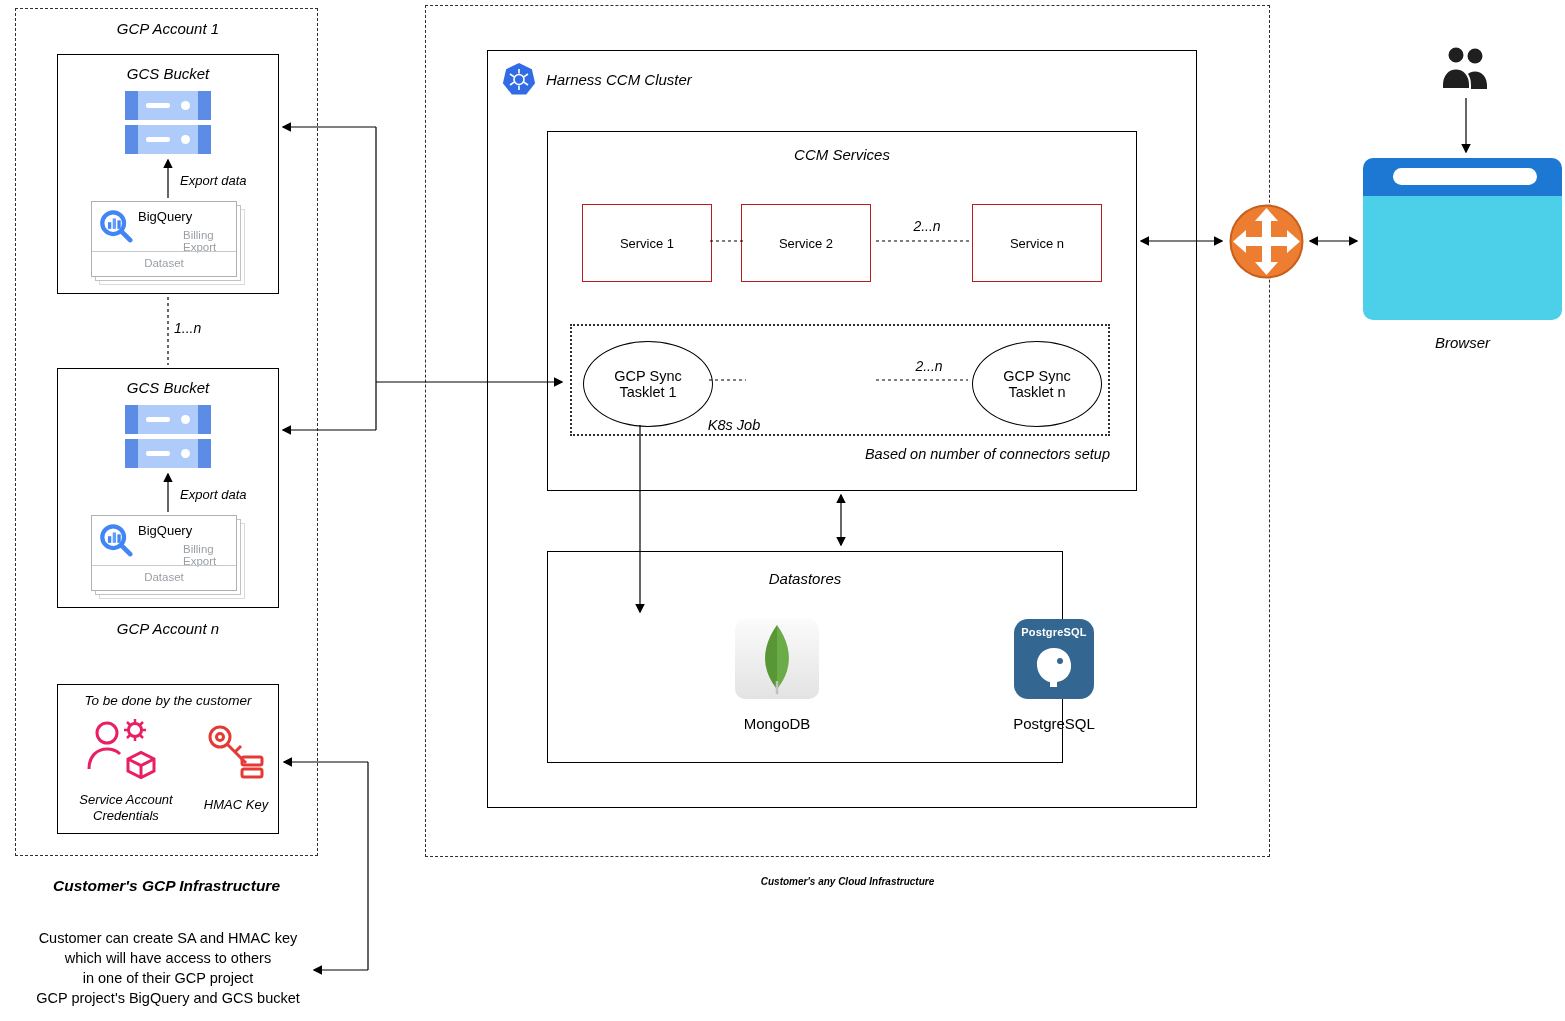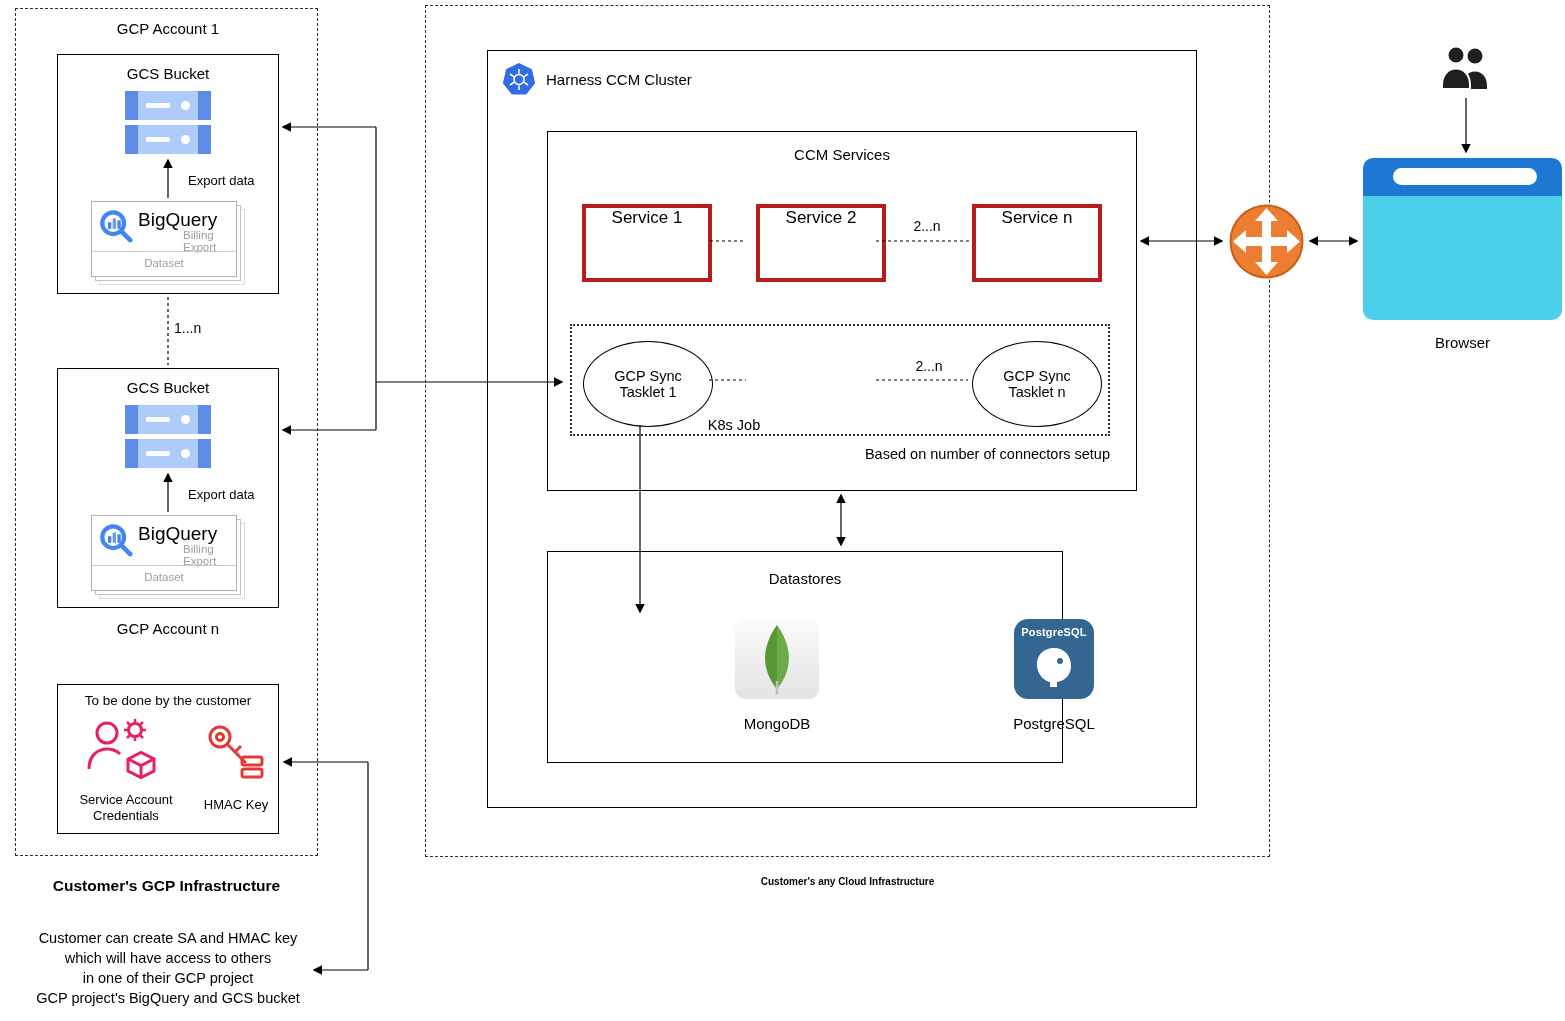--- a/index.html
+++ b/index.html
@@ -4,46 +4,46 @@
 <style>
   * { margin:0; padding:0; box-sizing:border-box; }
   html,body { background:#fff; }
   .canvas { position:relative; width:1565px; height:1021px; background:#fff;
             font-family:"Liberation Sans", sans-serif; color:#000; overflow:hidden; }
 
   .solid-box  { position:absolute; border:1px solid #000; background:#fff; }
   .dashed-box { position:absolute; border:1px dashed #2f2f2f; }
   .dotted-box { position:absolute; border:2px dotted #2f2f2f; }
 
-  .lbl  { position:absolute; font-size:15px; line-height:1.25; white-space:nowrap; }
+  .lbl  { position:absolute; font-size:15px; line-height:1.25; white-space:nowrap;font-style:italic; }
   .wrap { white-space:normal; }
   .ctr  { text-align:center; }
   .bold { font-weight:bold; }
-  .small{ font-size:13px;margin-left:8px; }
+  .small{ font-size:13px; }
 
   
   .gcs-icon { position:absolute; left:50%; top:36px; transform:translateX(-50%); }
   .gcs-row  { display:flex; width:86px; height:29px; margin-bottom:5px; }
   .gcs-row .cap { width:13px; background:#5c8ce6; }
   .gcs-row .mid { flex:1; background:#aecbfa; position:relative; }
   .gcs-row .mid .dash { position:absolute; left:8px; top:12px; width:24px; height:5px; background:#fff; border-radius:2px; }
   .gcs-row .mid .dot  { position:absolute; right:8px; top:10px; width:9px; height:9px; background:#fff; border-radius:50%; }
 
   
   .bq-card { position:absolute; width:146px; height:76px; background:#fff; border:1px solid #b0b0b0;
              box-shadow: 4px 4px 0 -1px #fff, 4px 4px 0 0 #c2c2c2, 8px 8px 0 -1px #fff, 8px 8px 0 0 #dadada; }
   .bq-icon  { position:absolute; left:7px; top:7px; width:34px; height:34px; }
-  .bq-title { position:absolute; left:46px; top:7px; font-size:19px; }
+  .bq-title { position:absolute; left:46px; top:7px; font-size:13px; }
   .bq-sub   { position:absolute; left:46px; top:27px; font-size:11.5px; color:#9aa0a6;margin-left:45px; }
   .bq-foot  { position:absolute; left:0; top:49px; width:100%; text-align:center; font-size:11.5px;
               color:#9aa0a6; border-top:1px solid #c9c9c9; padding-top:5px; }
 
   
-  .svc { position:absolute; width:130px; height:78px; border:4px solid #b91c1c; background:#fff;
-         display:flex; align-items:flex-start; justify-content:center; font-size:17px; }
+  .svc { position:absolute; width:130px; height:78px; border:1px solid #b91c1c; background:#fff;
+         display:flex; align-items:center; justify-content:center; font-size:13px; }
   .ellipse { position:absolute; width:130px; height:86px; border:1px solid #000; border-radius:50%;
              background:#fff; display:flex; align-items:center; justify-content:center;
              text-align:center; font-size:14.5px; }
   .ellipse span { display:block; width:88px; }
 
   
   .ds-col { position:absolute; top:58px; width:130px; text-align:center; }
   .ds-iconwrap { height:98px; display:flex; align-items:center; justify-content:center; }
   .ds-label { margin-top:7px; font-size:15px; }
   .mongo-tile { width:84px; height:80px; background:linear-gradient(#fbfbfb,#e3e3e3); border-radius:10px;
@@ -204,21 +204,21 @@
       </g>
     </svg>
     <div class="lbl" style="left:58px;top:20px">Harness CCM Cluster</div>
 
     <div class="solid-box" style="left:59px;top:80px;width:590px;height:360px">
       <div class="lbl ctr" style="left:0;top:14px;width:100%">CCM Services</div>
 
       <div class="svc" style="left:34px;top:72px">
         <span>Service 1</span>
       </div>
-      <div class="svc" style="left:208px;top:72px">
+      <div class="svc" style="left:193px;top:72px">
         <span>Service 2</span>
       </div>
       <div class="svc" style="left:424px;top:72px">
         <span>Service n</span>
       </div>
       <div class="lbl ctr" style="left:354px;top:86px;width:50px;font-size:14px">2...n</div>
 
       <div class="dotted-box" style="left:22px;top:192px;width:540px;height:112px">
         <div class="ellipse" style="left:11px;top:15px">
           <span>GCP Sync Tasklet 1</span>

